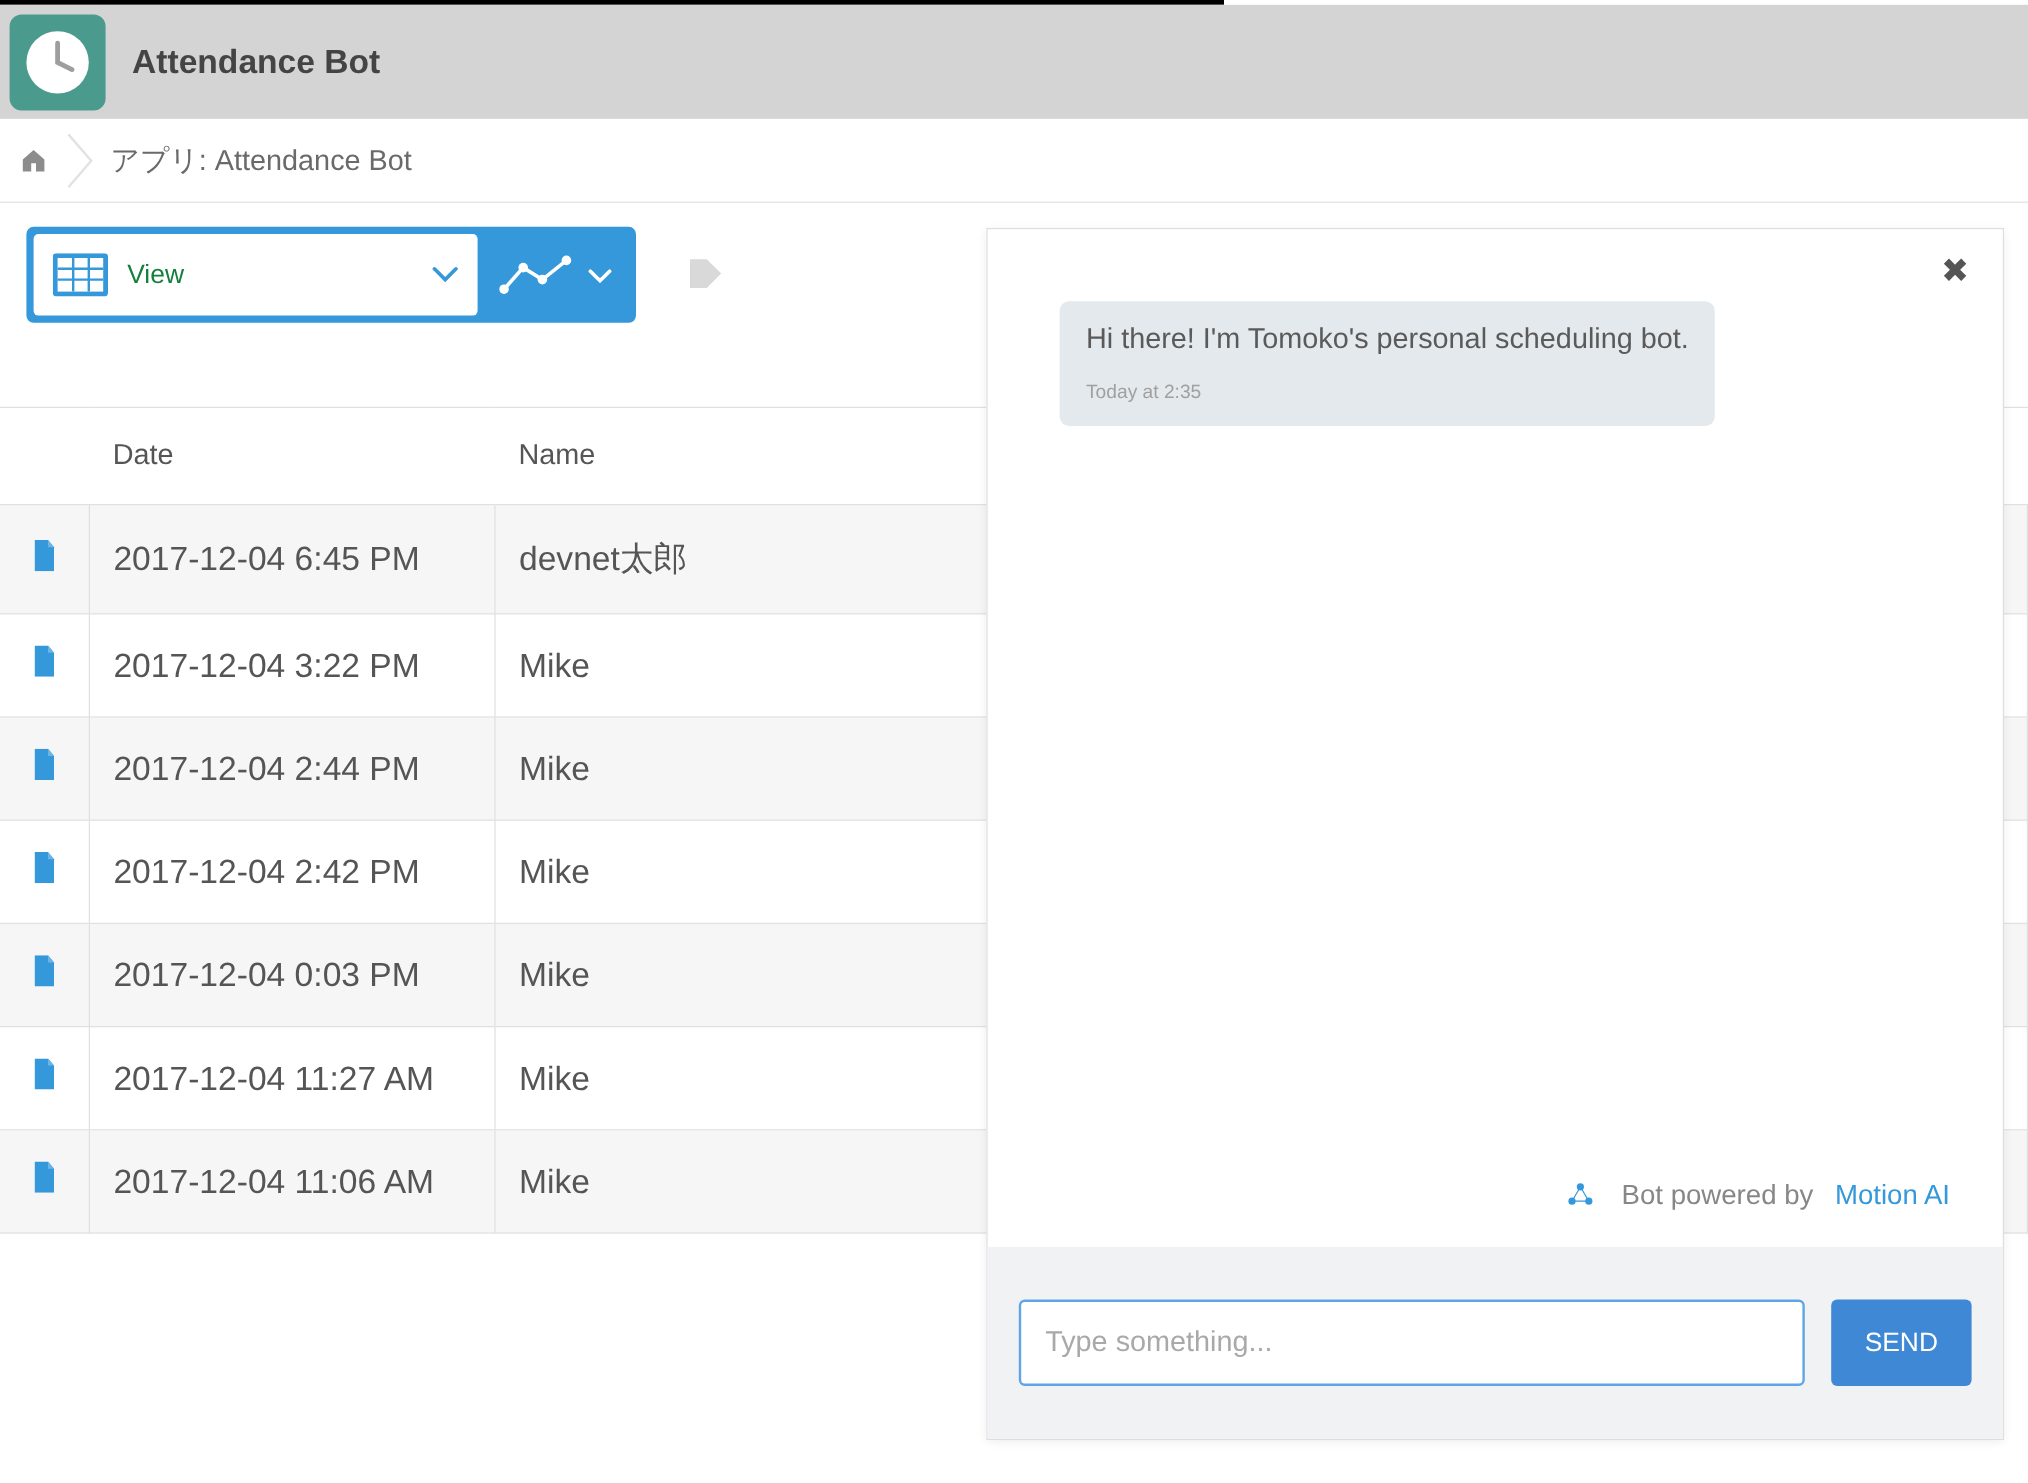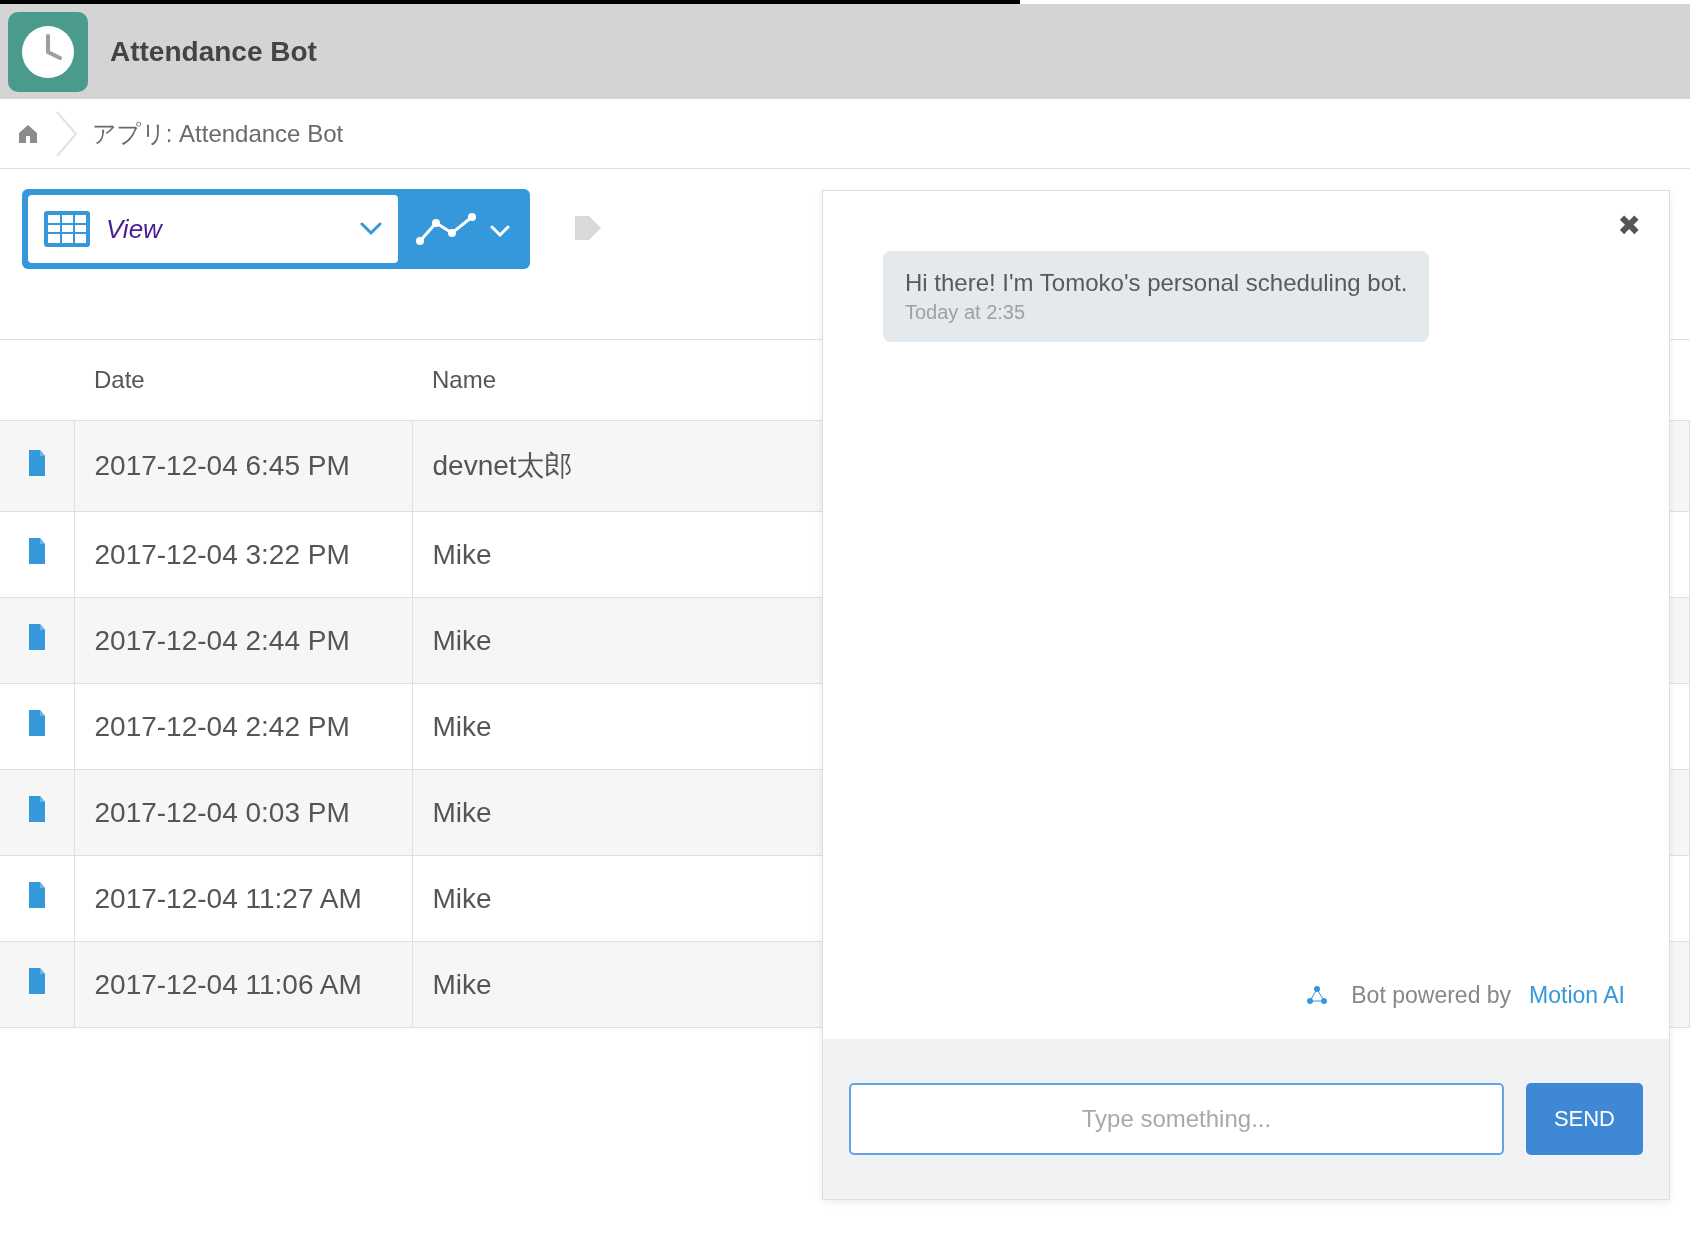--- a/index.html
+++ b/index.html
@@ -71,24 +71,23 @@
       align-items: center;
       padding: 0 16px;
       width: 370px;
       cursor: pointer;
     }
     .view-table-icon {
       width: 46px; height: 36px;
       margin-right: 16px;
     }
     .view-label {
-      font-size: 26px;
-      color: #4c1d95;
+      font-size: 22px;
+      color: #15803d;
       flex: 1;
-      font-style: italic;
     }
     .view-caret {
       color: #3498db;
       width: 22px; height: 14px;
     }
     .chart-part {
       display: flex;
       align-items: center;
       padding: 0 14px 0 18px;
       cursor: pointer;
@@ -158,21 +157,21 @@
     }
     .msg-bubble {
       background: #e3e9ed;
       border-radius: 8px;
       padding: 18px 22px;
       margin-bottom: 16px;
       display: inline-block;
       max-width: 640px;
     }
     .msg-text { font-size: 24px; color: #5a5a5a; }
-    .msg-time { font-size: 20px; color: #a0a0a0; margin-top: 4px; }
+    .msg-time { font-size: 16px; color: #a0a0a0; margin-top: 22px; }
     .chat-footer-text {
       position: absolute;
       bottom: 190px;
       right: 44px;
       display: flex; align-items: center;
       font-size: 23px; color: #878787; gap: 13px;
     }
     .chat-footer-text a { color: #3498db; text-decoration: none; margin-left: 5px; }
     .motion-icon {
       width: 22px; height: 22px; margin-right: 10px;
@@ -189,21 +188,20 @@
     }
     .chat-input {
       flex: 1;
       height: 72px;
       border: 2px solid #5fa5e6;
       border-radius: 5px;
       padding: 0 20px;
       font-size: 24px;
       color: #777;
       background: #fff;
-      text-align: center;
     }
     .chat-input::placeholder { color: #a9a9a9; }
     .send-btn {
       height: 72px;
       padding: 0 28px;
       background: #3f88d6;
       color: #fff;
       border: none;
       border-radius: 5px;
       font-size: 22px;

